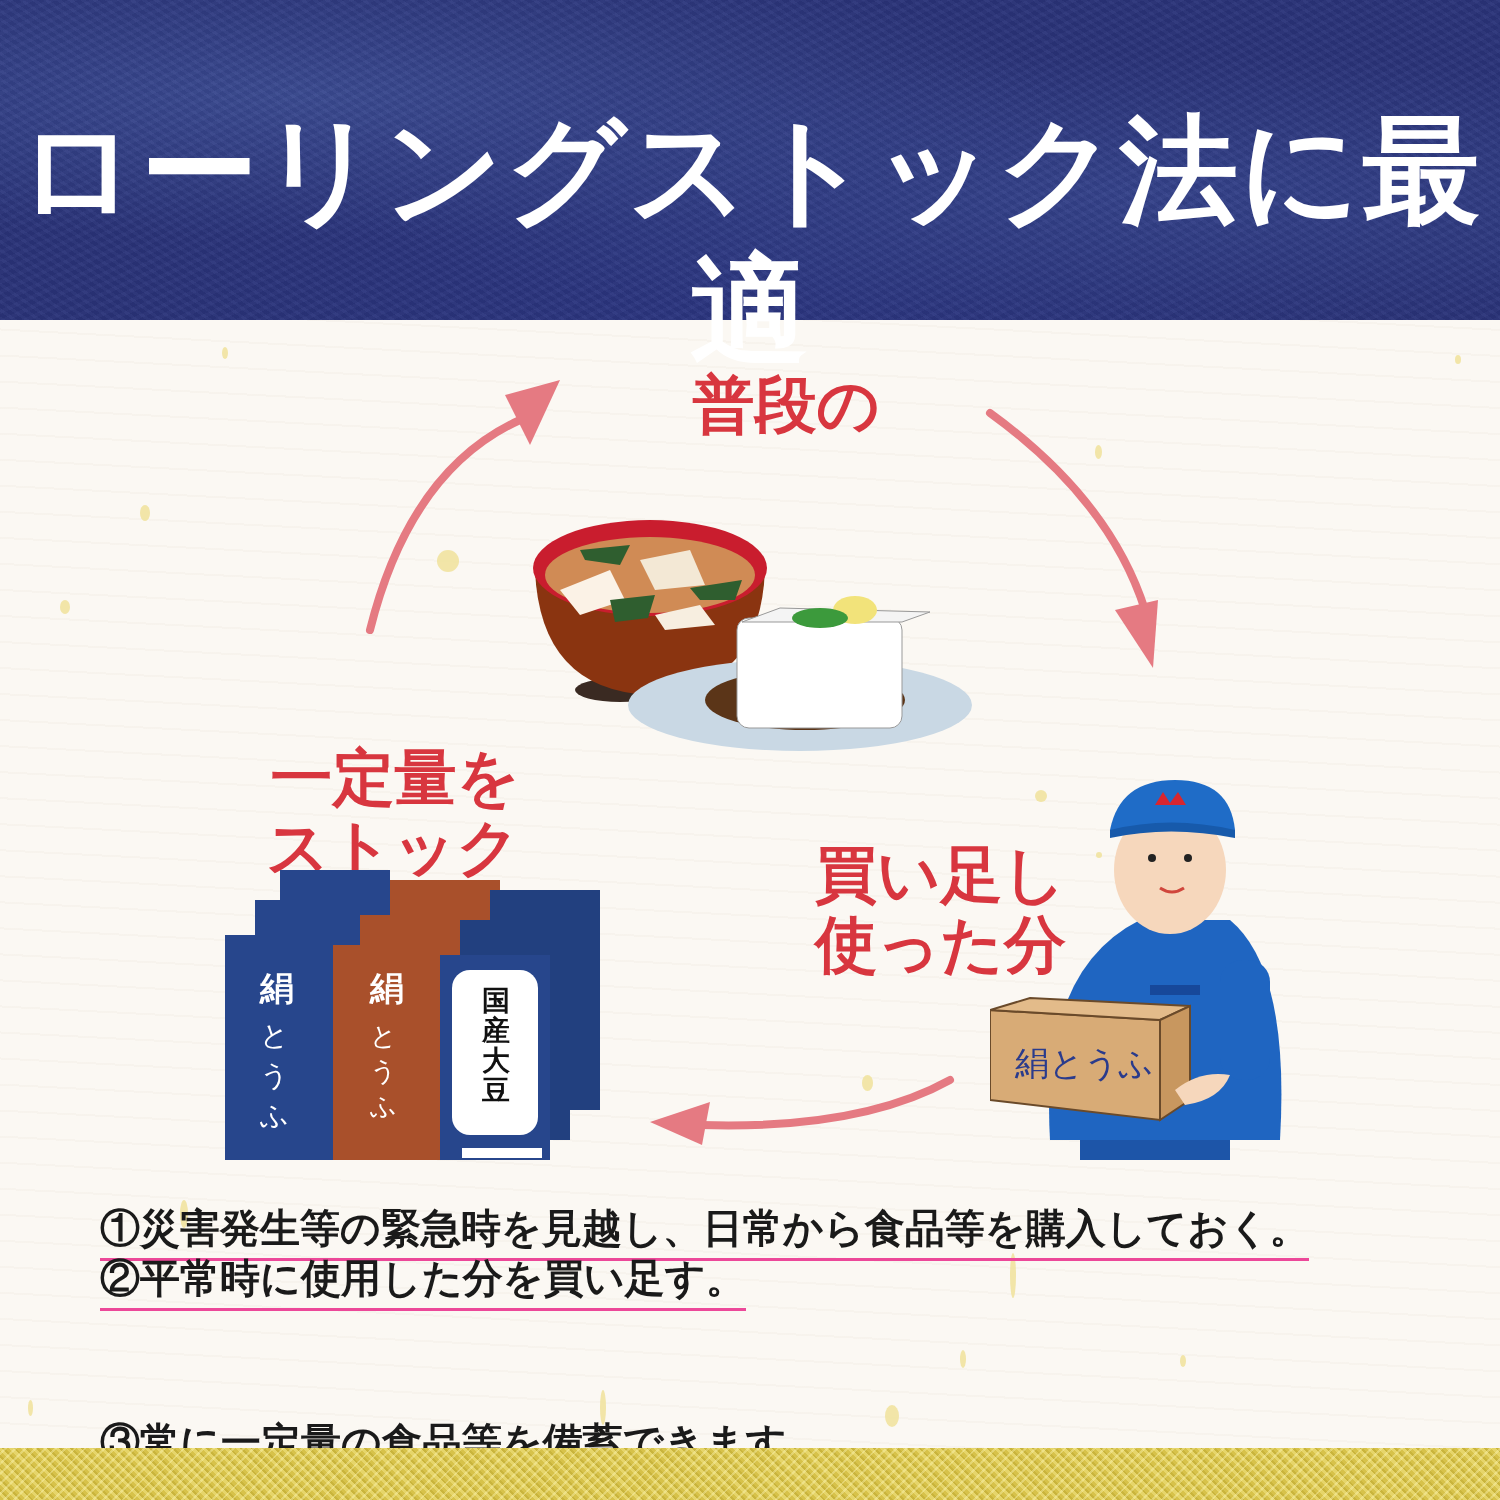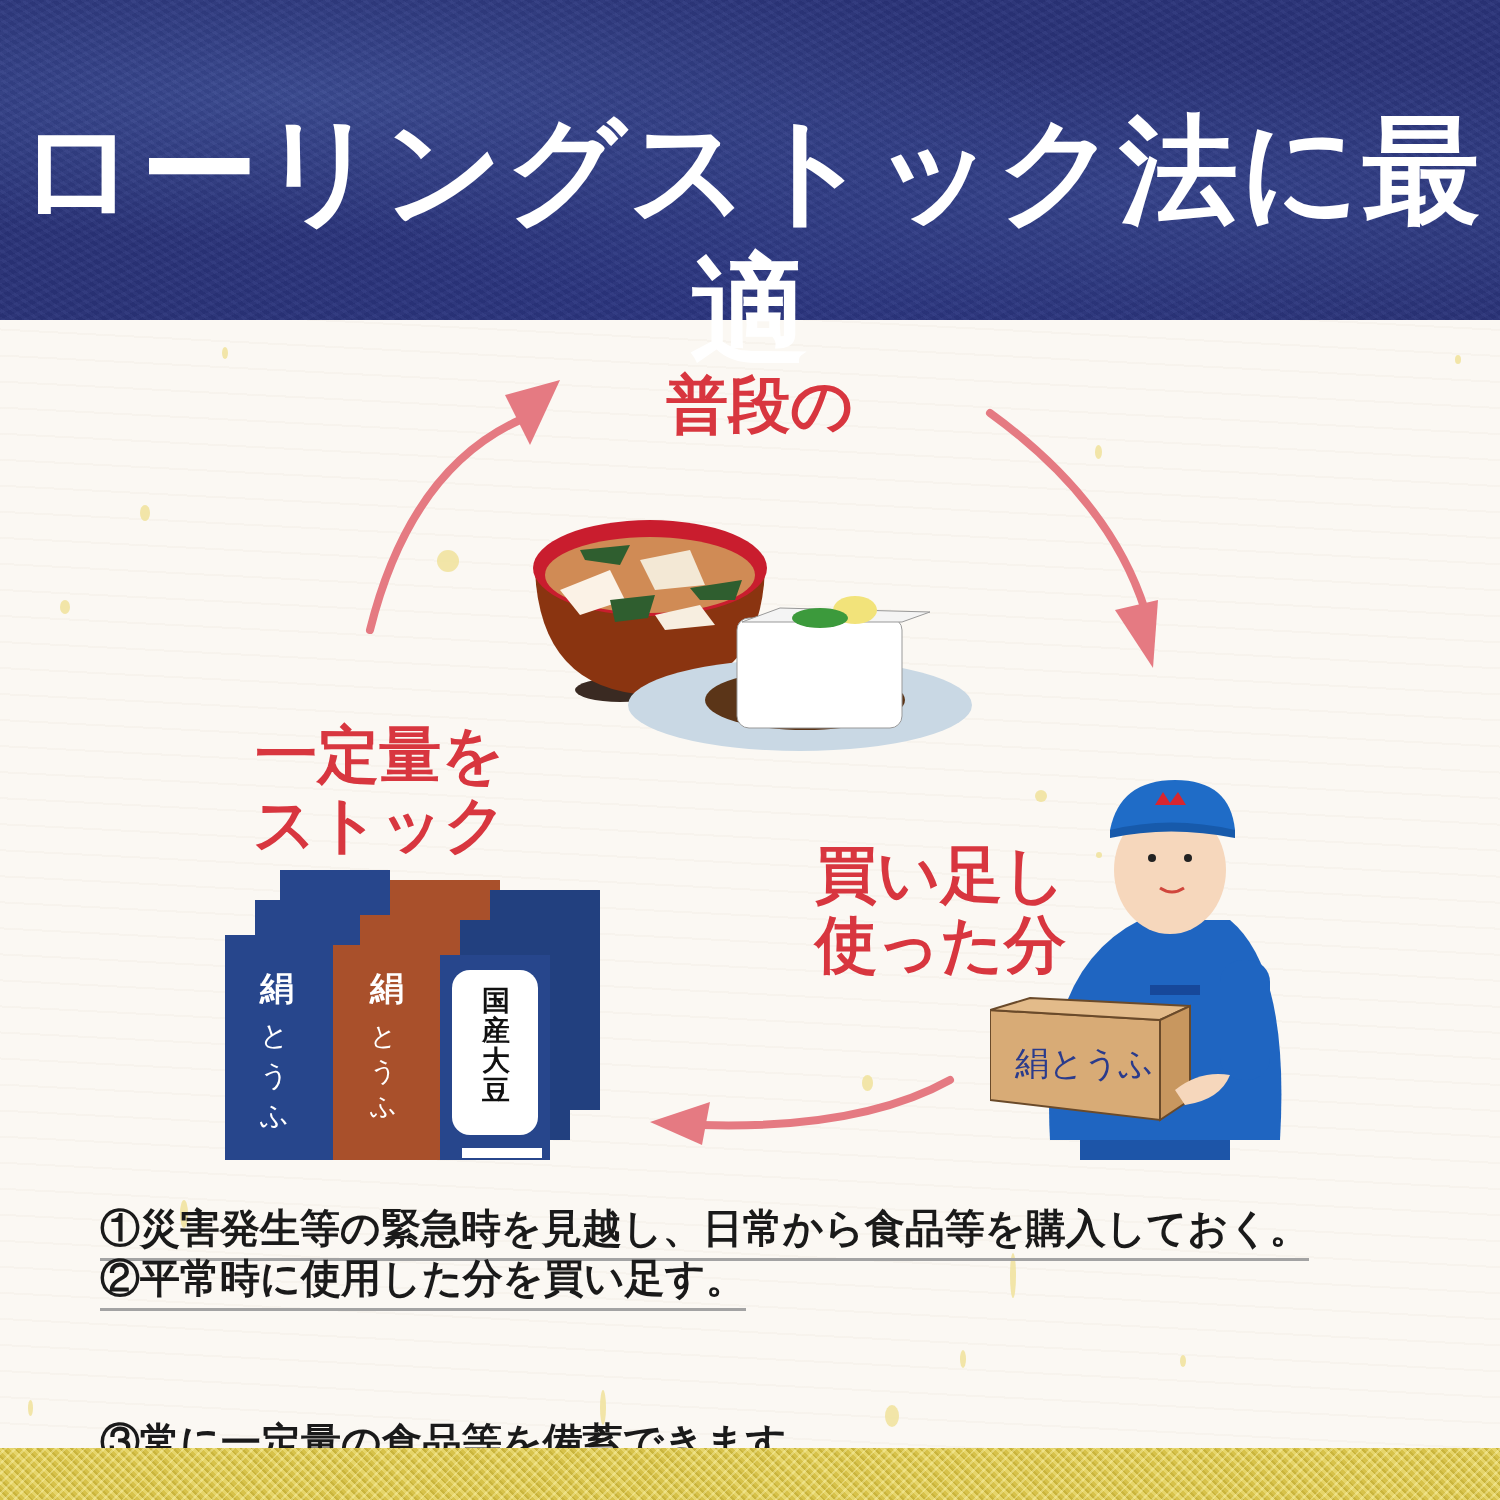--- a/index.html
+++ b/index.html
@@ -11,25 +11,25 @@
                   #2a3379; text-decoration: underline; }
     .header::after { content:""; position:absolute; inset:0;
       background-image: repeating-linear-gradient(35deg, rgba(255,255,255,0.025) 0 3px, rgba(0,0,0,0.03) 3px 7px),
                         repeating-linear-gradient(-25deg, rgba(255,255,255,0.02) 0 4px, rgba(0,0,0,0.025) 4px 9px); }
     .title { position:absolute; left:0; top:100px; width:1500px; text-align:center; color:#fff; font-size:118px; font-weight:bold; letter-spacing:2px; line-height:140px; z-index:2; font-family:"DejaVu Serif","Liberation Serif",serif; }
     .main { position:absolute; left:0; top:320px; width:1500px; height:1130px; background:#fbf8f3;
       background-image: repeating-linear-gradient(3deg, rgba(230,222,210,0.18) 0 2px, transparent 2px 26px); }
     .footer { position:absolute; left:0; top:1448px; width:1500px; height:52px;
       background: repeating-linear-gradient(45deg, #d7c24a 0 3px, #e6d56a 3px 6px, #c9b43c 6px 8px), #d9c552; }
     .footer::after { content:""; position:absolute; inset:0; background:repeating-linear-gradient(-45deg, rgba(255,250,190,0.35) 0 2px, transparent 2px 7px); }
-    .label { position:absolute; color:#d8363f; font-weight:bold; font-size:62px; line-height:70px; text-align:center; }
+    .label { position:absolute; color:#d8363f; font-weight:bold; font-size:62px; line-height:70px; text-align:right; }
     .label span { display:block; }
     .speck { position:absolute; background:#f0e29a; border-radius:50%; opacity:.85; }
     svg.illu { position:absolute; }
-    .point { position:absolute; left:100px; font-size:40px; font-weight:bold; color:#1a1a1a; line-height:56px; border-bottom:3px solid #a3a3a3; padding-bottom:2px; white-space:nowrap; }
+    .point { position:absolute; left:100px; font-size:40px; font-weight:bold; color:#1a1a1a; line-height:56px; border-bottom:3px solid #ec4899; padding-bottom:2px; white-space:nowrap; }
   </style>
 </head>
 <body>
 
 <div class="header">
   <div class="title">ローリングストック法に最適</div>
 </div>
 
 <div class="main"></div>
 
@@ -61,21 +61,21 @@
     <polygon points="505,395 560,380 530,445"></polygon>
     <polygon points="1115,610 1158,600 1153,668"></polygon>
     <polygon points="650,1122 710,1102 702,1145"></polygon>
   </g>
 </svg>
 
 <div class="label" style="left:640px;top:370px;width:240px;">
   <span>普段の</span>
 </div>
 
-<div class="label" style="left:240px;top:720px;width:280px;">
+<div class="label" style="left:240px;top:743px;width:280px;">
   <span>一定量を</span>
   <span>ストック</span>
 </div>
 
 <div class="label" style="left:815px;top:840px;width:260px;text-align:left;">
   <span>買い足し</span>
   <span>使った分</span>
 </div>
 
 <svg class="illu" width="560" height="400" style="left:480px;top:360px;" viewBox="0 0 560 400">

